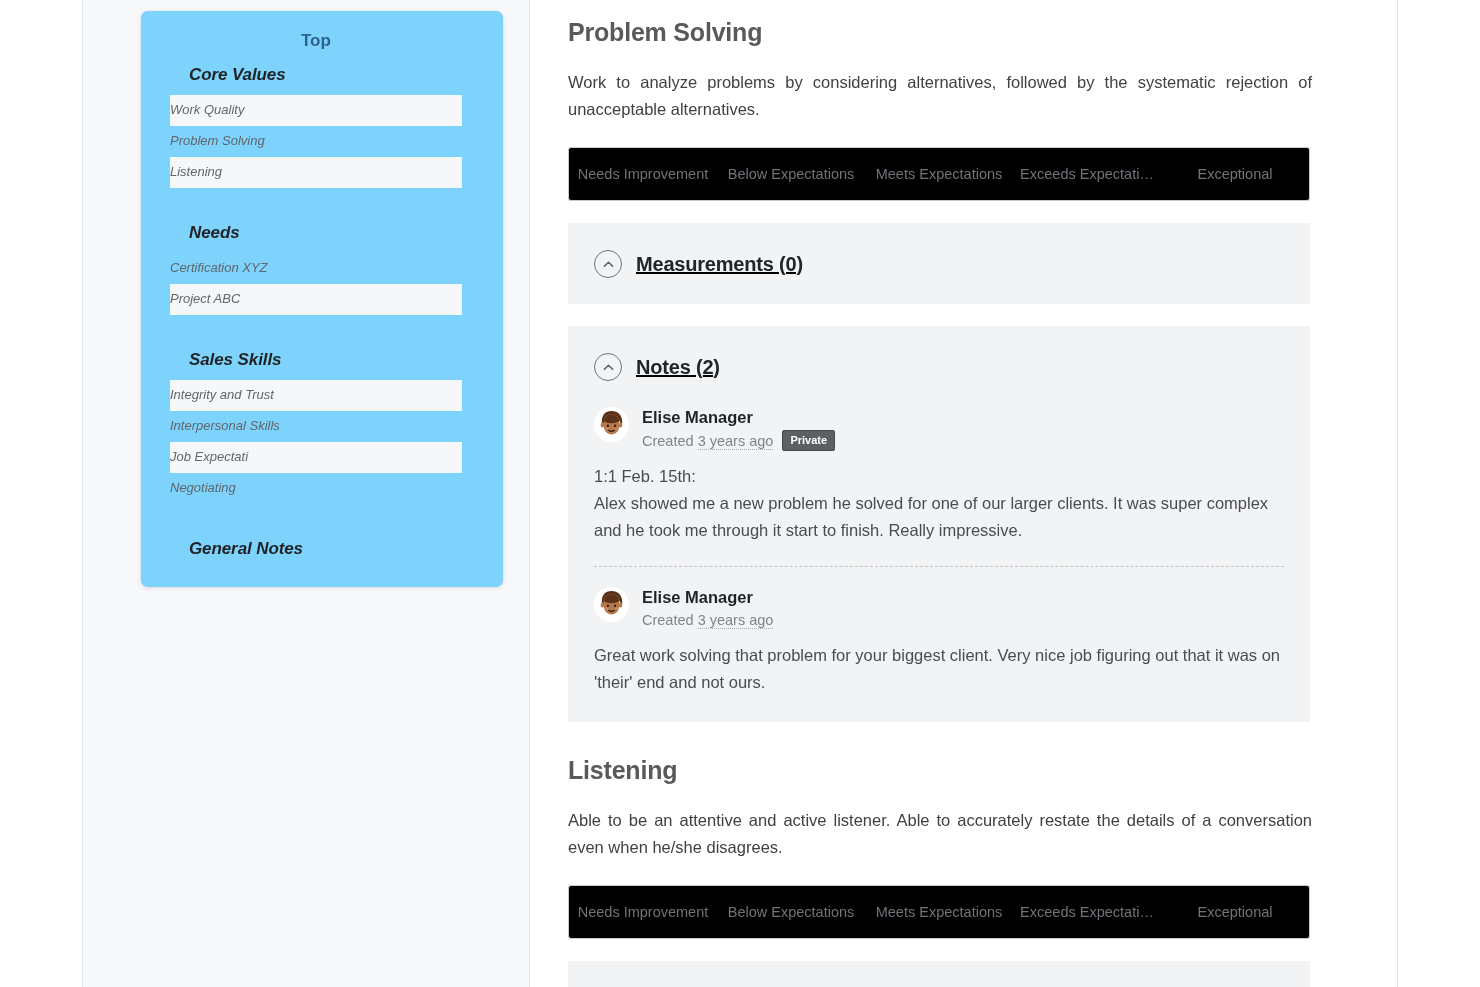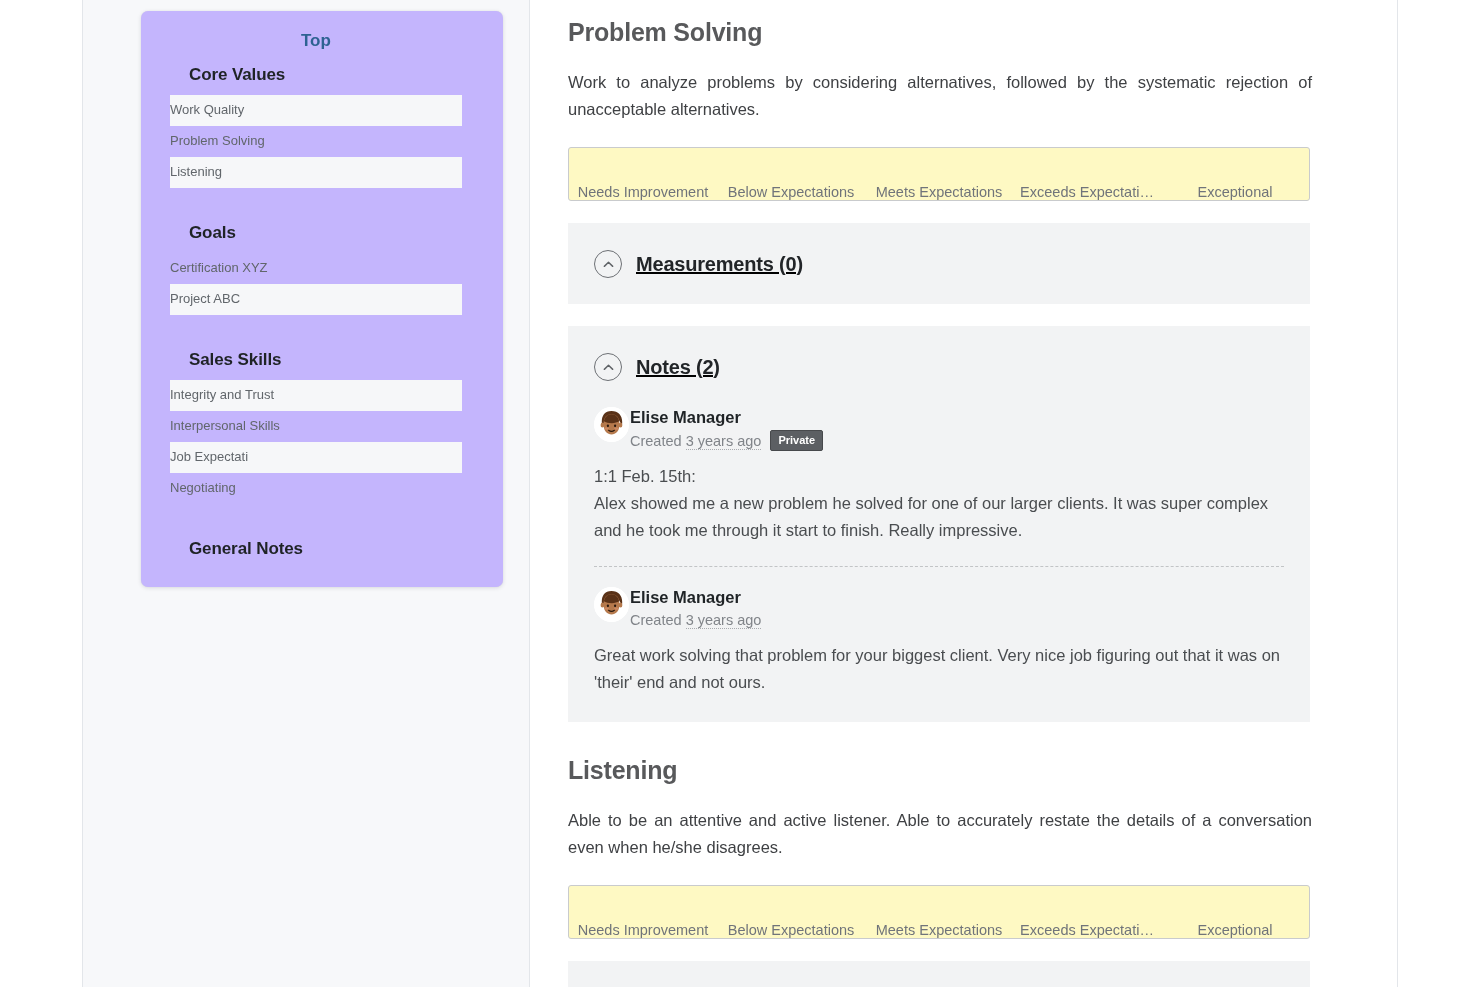--- a/index.html
+++ b/index.html
@@ -37,36 +37,36 @@
     flex: 0 0 447px;
     height: 987px;
     box-sizing: border-box;
     background: #f7f8fa;
     border-right: 1px solid #e3e6ea;
     padding: 11px 0 0 58px;
   }
   .nav-card {
     width: 362px;
     box-sizing: border-box;
-    background: #c4b5fd;
+    background: #7dd3fc;
     border-radius: 7px;
     box-shadow: 0 1px 4px rgba(22,30,45,.13), 0 0 1px rgba(22,30,45,.10);
     padding: 18px 12px 28px 0;
   }
   .nav-top-link {
     display: block;
     text-align: center;
     color: #2e6292;
     font-size: 17px;
     font-weight: bold;
     text-decoration: none;
     padding: 2px 0 14px 0;
     letter-spacing: .1px;
   }
-  .nav-group { padding: 0 0 0 0; }
+  .nav-group { padding: 0 0 0 0; font-style: italic; }
   .nav-group + .nav-group { margin-top: 35px; }
   .nav-group-title {
     font-size: 17px;
     font-weight: bold;
     color: #1f2326;
     padding: 0 0 10px 48px;
     letter-spacing: -.1px;
   }
   .nav-item {
     display: block;
@@ -108,24 +108,24 @@
     text-align: justify;
     max-width: 744px;
   }
 
   
   .rating-scale {
     border: 1px solid #c9cbcd;
     border-radius: 3px;
     height: 54px;
     display: flex;
-    align-items: flex-end;
+    align-items: center;
     max-width: 742px;
     box-sizing: border-box;
-    background: #fef9c3;
+    background: #000000;
   }
   .rating-option {
     flex: 1 1 0;
     text-align: center;
     font-size: 14.5px;
     color: #70747a;
     white-space: nowrap;
     overflow: hidden;
     text-overflow: ellipsis;
     padding: 0 4px;
@@ -161,21 +161,21 @@
   .panel-title {
     font-size: 20px;
     font-weight: bold;
     color: #222528;
     letter-spacing: -.2px;
   }
   .panel-body { padding: 0 26px 26px 26px; }
   .note-head {
     display: flex;
     align-items: flex-start;
-    gap: 1px;
+    gap: 13px;
     padding-bottom: 6px;
   }
   .avatar {
     width: 35px; height: 35px;
     flex: 0 0 35px;
     border-radius: 50%;
     background: #ffffff;
     position: relative;
     overflow: hidden;
   }
@@ -247,21 +247,21 @@
           </div>
           <div class="nav-item">
             <span>Problem Solving</span>
           </div>
           <div class="nav-item zebra">
             <span>Listening</span>
           </div>
         </div>
 
         <div class="nav-group">
-          <div class="nav-group-title">Goals</div>
+          <div class="nav-group-title">Needs</div>
           <div class="nav-item">
             <span>Certification XYZ</span>
           </div>
           <div class="nav-item zebra">
             <span>Project ABC</span>
           </div>
         </div>
 
         <div class="nav-group">
           <div class="nav-group-title">Sales Skills</div>

